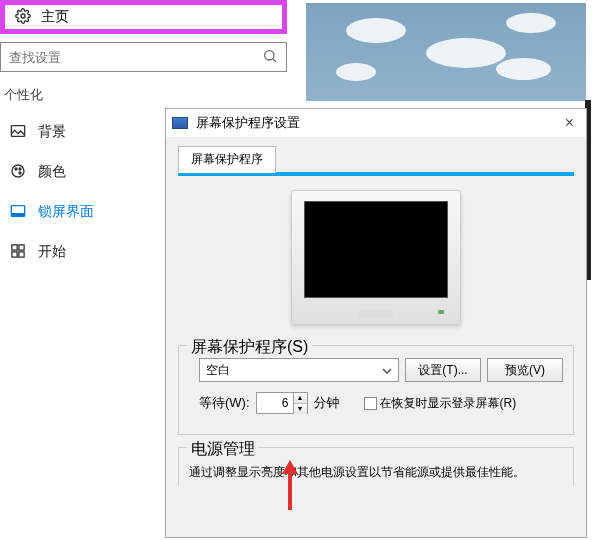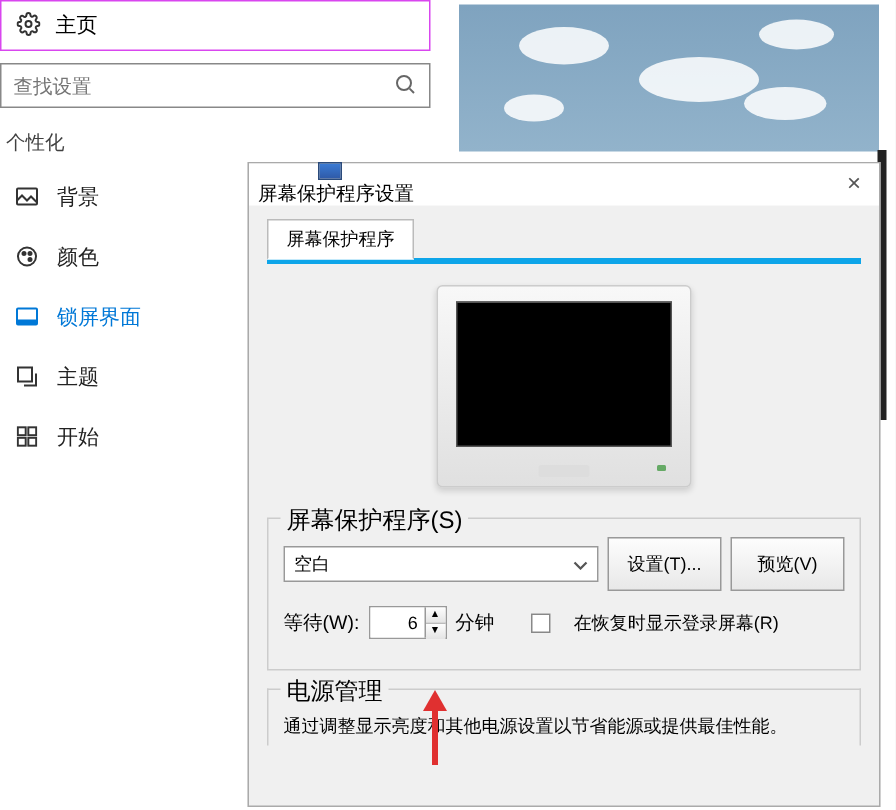--- a/index.html
+++ b/index.html
@@ -9,21 +9,21 @@
       background: #fff;
       width: 597px;
       height: 540px;
       position: relative;
       overflow: hidden;
     }
     
     
     .header-bar {
       background: #fff;
-      border: 1px solid #d946ef;
+      border: 5px solid #d946ef;
       height: 34px;
       display: flex;
       align-items: center;
       padding: 0 10px;
       width: 287px;
     }
     .header-bar .gear { margin-right: 10px; color: #333; }
     .header-text { font-size: 14px; }
     
     
@@ -113,21 +113,21 @@
       border: 1px solid #aaa;
     }
     .dlg-title {
       height: 28px;
       display: flex;
       align-items: center;
       padding: 0 6px;
       background: #fff;
       justify-content: space-between;
     }
-    .dlg-title-left { display: flex; align-items: center; flex-direction: column; }
+    .dlg-title-left { display: flex; align-items: center; }
     .dlg-icon {
       width: 16px; height: 12px;
       background: linear-gradient(#3a7bd5, #2f5aa8);
       margin-right: 8px;
       border: 1px solid #2a4a7a;
     }
     .dlg-close { color: #555; padding: 0 6px; font-size: 16px; }
     .dlg-body { padding: 8px 12px; }
     
     
@@ -200,34 +200,35 @@
       left: 8px;
       background: #f0f0f0;
       padding: 0 4px;
       font-size: 16px;
     }
     .row {
       display: flex;
       align-items: center;
       gap: 6px;
       margin-bottom: 10px;
+      margin-left: 10px;
     }
     .combo {
       flex: 1;
       height: 24px;
       border: 1px solid #999;
       background: #fff;
       display: flex;
       align-items: center;
       justify-content: space-between;
       padding: 0 6px;
       font-size: 12px;
     }
     .btn {
-      height: 36px;
+      height: 24px;
       border: 1px solid #999;
       background: linear-gradient(#fdfdfd, #e8e8e8);
       padding: 0 12px;
       font-size: 12px;
       min-width: 76px;
     }
     .spinner {
       display: flex;
       border: 1px solid #999;
       height: 22px;
@@ -252,21 +253,21 @@
       font-size: 7px;
       text-align: center;
       line-height: 10px;
       background: linear-gradient(#fdfdfd, #e4e4e4);
       border-bottom: 1px solid #bbb;
     }
     .spin-btns div:last-child { border-bottom: none; }
     .chk {
       display: flex;
       align-items: center;
-      gap: 16px;
+      gap: 3px;
       font-size: 12px;
     }
     .chk-box {
       width: 13px; height: 13px;
       border: 1px solid #888;
       background: #fff;
     }
     .hint-text {
       font-size: 12px;
       margin-top: 4px;
@@ -329,29 +330,20 @@
     <span>颜色</span>
   </div>
   <div class="sidebar-item selected">
     <span class="sidebar-icon">
       <svg width="16" height="14" viewBox="0 0 24 20" fill="none" stroke="#0078d7" stroke-width="2">
           <rect x="2" y="2" width="20" height="16" rx="1"></rect>
           <rect x="4" y="14" width="16" height="3" fill="#0078d7"></rect>
         </svg>
     </span>
     <span>锁屏界面</span>
-  </div>
-  <div class="sidebar-item">
-    <span class="sidebar-icon">
-      <svg width="16" height="16" viewBox="0 0 24 24" fill="none" stroke="#333" stroke-width="2">
-          <rect x="3" y="3" width="14" height="14"></rect>
-          <path d="M9 21h12V9"></path>
-        </svg>
-    </span>
-    <span>主题</span>
   </div>
   <div class="sidebar-item">
     <span class="sidebar-icon">
       <svg width="14" height="14" viewBox="0 0 16 16" fill="none" stroke="#333" stroke-width="1.5">
           <rect x="1" y="1" width="6" height="6"></rect>
           <rect x="9" y="1" width="6" height="6"></rect>
           <rect x="1" y="9" width="6" height="6"></rect>
           <rect x="9" y="9" width="6" height="6"></rect>
         </svg>
     </span>

